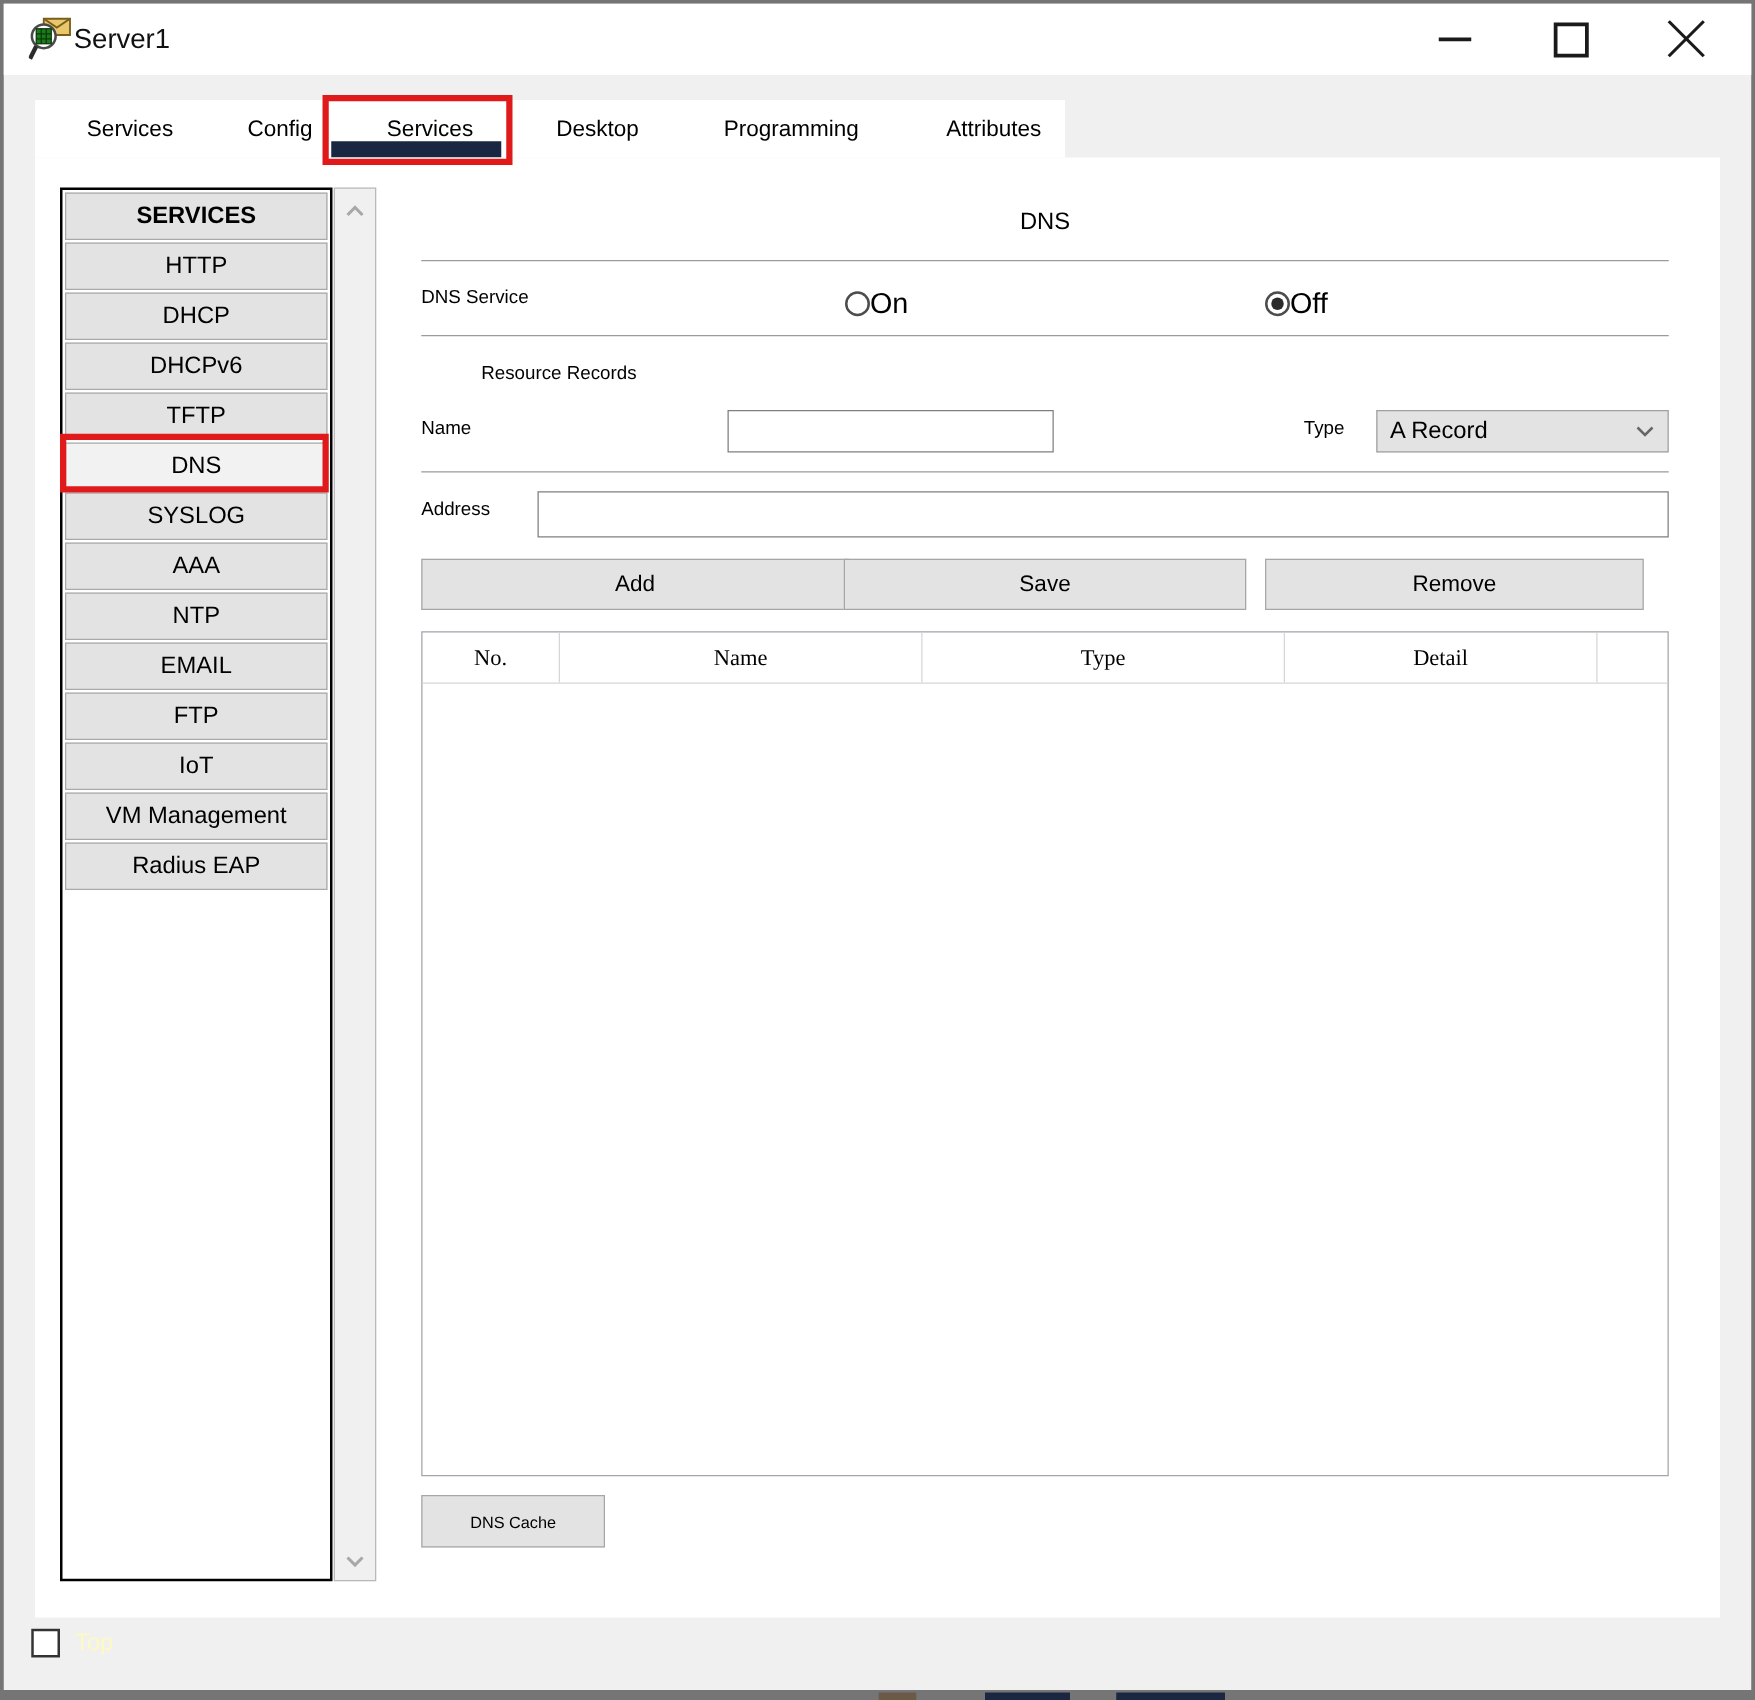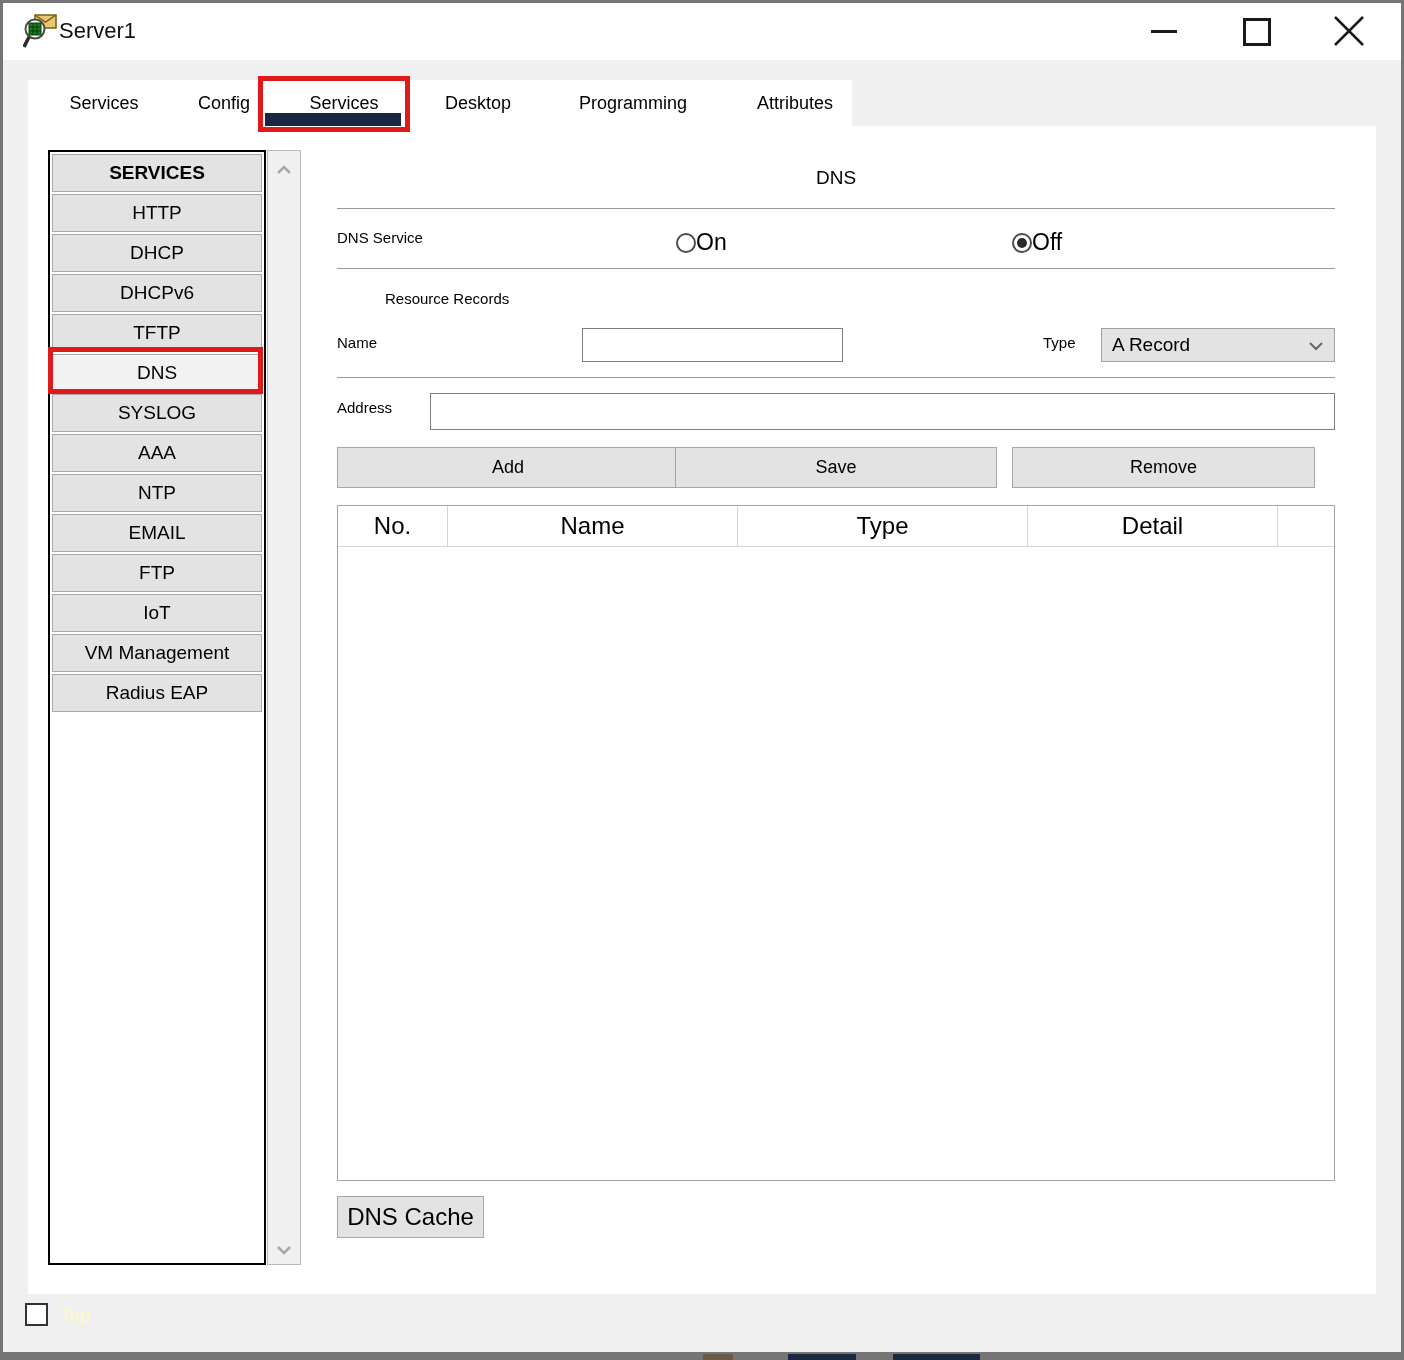--- a/index.html
+++ b/index.html
@@ -59,26 +59,26 @@
             box-sizing:border-box;display:flex;align-items:center;padding:0 10px;font-size:19px;cursor:default;}
   .dropdown .chev{margin-left:auto;}
 
   .action-btn{position:absolute;top:447px;height:41px;background:#e3e3e3;border:1px solid #a6a6a6;
               box-sizing:border-box;display:flex;align-items:center;justify-content:center;
               font-size:18px;color:#000;cursor:default;}
 
   
   .rec-table{left:337px;top:505px;width:998px;height:676px;border:1px solid #a0a5ac;box-sizing:border-box;background:#fff;}
   .rec-header{position:absolute;left:0;top:0;height:40px;display:flex;align-items:center;justify-content:center;
-              font-size:24px;color:#000;border-right:1px solid #d6d6d6;box-sizing:border-box;}
+              font-size:18px;color:#000;border-right:1px solid #d6d6d6;box-sizing:border-box;font-family:Liberation Serif, serif;}
   .rec-header.last{border-right:1px solid #d6d6d6;}
   .rec-header-underline{position:absolute;left:0;top:40px;width:100%;height:1px;background:#d6d6d6;}
 
   .dnscache-btn{left:337px;top:1196px;width:147px;height:42px;background:#e3e3e3;border:1px solid #a6a6a6;
-                box-sizing:border-box;display:flex;align-items:center;justify-content:center;font-size:24px;cursor:default;}
+                box-sizing:border-box;display:flex;align-items:center;justify-content:center;font-size:13px;cursor:default;}
 
   
   .footer-check{left:25px;top:1303px;width:23px;height:23px;background:#fff;border:2px solid #333;box-sizing:border-box;cursor:default;}
   .footer-label{left:60px;top:1304px;font-size:19px;color:#fef9c3;}
 
   
   .annotation{border:5px solid #e01a1a;box-sizing:border-box;pointer-events:none;}
   .anno-services{left:258px;top:76px;width:152px;height:56px;}
   .anno-dns{left:48px;top:347px;width:215px;height:47px;}
 

